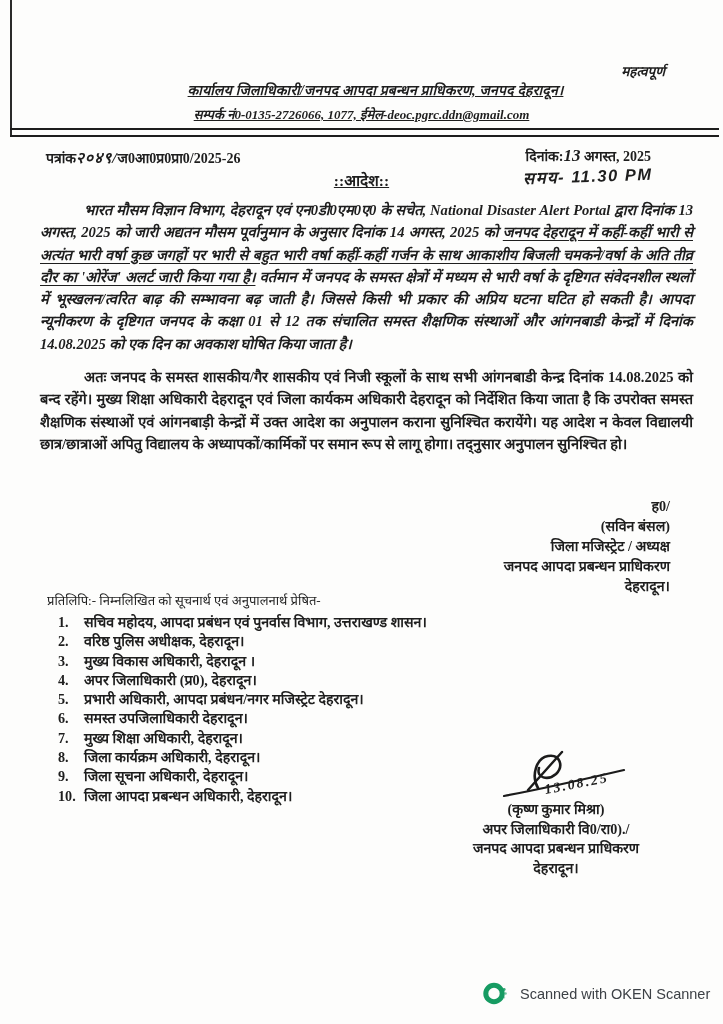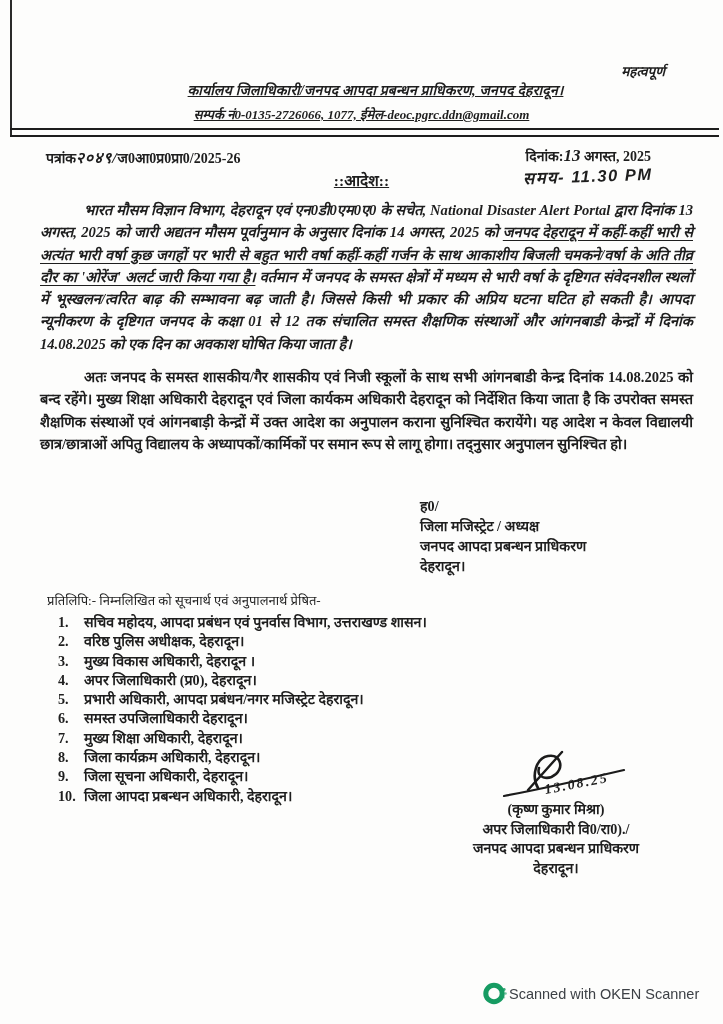--- a/index.html
+++ b/index.html
@@ -79,21 +79,21 @@
     line-height:22.3px;
     text-align:justify;
     text-indent:44px;
   }
   .para-1{top:199px;font-style:italic;}
   .para-2{top:366px;}
   .u{ text-decoration:underline; text-underline-offset:3px;}
   
   .signatory-1{
     position:absolute;top:496px;left:420px;width:250px;
-    text-align:left;
+    text-align:right;
     font-size:14.2px;font-weight:bold;
     line-height:20px;
   }
   
   .distribution-heading{
     position:absolute;top:591px;left:47px;
     font-size:13px;font-weight:normal;
   }
   .distribution-list{
     position:absolute;top:613px;left:58px;width:440px;
@@ -123,21 +123,21 @@
     position:absolute;top:26px;left:108px;
     font-size:14px;font-style:italic;font-weight:bold;
     letter-spacing:2px;
     transform:rotate(-11deg);
     white-space:nowrap;
   }
   .sig-wrap{position:relative;width:100%;height:52px;}
   
   .scanner-credit{
     position:absolute;top:980px;left:482px;
-    display:flex;align-items:center;
+    display:flex;align-items:center;gap:11px;
     font-family:"Liberation Sans", sans-serif;
     font-size:14.5px;color:#3d4146;
   }
 </style>
 </head>
 <body>
 
 <div class="page">
 
   <div class="left-edge-line"></div>
@@ -157,20 +157,21 @@
   <div class="order-heading">::आदेश::</div>
 
   <div class="handwritten-time">समय- 11.30 PM</div>
 
   <div class="order-paragraph para-1"><span>भारत मौसम विज्ञान विभाग, देहरादून एवं एन0डी0एम0ए0 के सचेत, National Disaster Alert Portal द्वारा दिनांक 13 अगस्त, 2025 को जारी अद्यतन मौसम पूर्वानुमान के अनुसार दिनांक 14 अगस्त, 2025 को </span><span class="u">जनपद देहरादून में कहीं-कहीं भारी से अत्यंत भारी वर्षा कुछ जगहों पर भारी से बहुत भारी वर्षा कहीं-कहीं गर्जन के साथ आकाशीय बिजली चमकने/वर्षा के अति तीव्र दौर का 'ओरेंज' अलर्ट जारी किया गया है।</span><span> वर्तमान में जनपद के समस्त क्षेत्रों में मध्यम से भारी वर्षा के दृष्टिगत संवेदनशील स्थलों में भूस्खलन/त्वरित बाढ़ की सम्भावना बढ़ जाती है। जिससे किसी भी प्रकार की अप्रिय घटना घटित हो सकती है। आपदा न्यूनीकरण के दृष्टिगत जनपद के कक्षा 01 से 12 तक संचालित समस्त शैक्षणिक संस्थाओं और आंगनबाडी केन्द्रों में दिनांक 14.08.2025 को एक दिन का अवकाश घोषित किया जाता है।</span></div>
 
   <div class="order-paragraph para-2">अतः जनपद के समस्त शासकीय/गैर शासकीय एवं निजी स्कूलों के साथ सभी आंगनबाडी केन्द्र दिनांक 14.08.2025 को बन्द रहेंगे। मुख्य शिक्षा अधिकारी देहरादून एवं जिला कार्यकम अधिकारी देहरादून को निर्देशित किया जाता है कि उपरोक्त समस्त शैक्षणिक संस्थाओं एवं आंगनबाड़ी केन्द्रों में उक्त आदेश का अनुपालन कराना सुनिश्चित करायेंगे। यह आदेश न केवल विद्यालयी छात्र/छात्राओं अपितु विद्यालय के अध्यापकों/कार्मिकों पर समान रूप से लागू होगा। तद्नुसार अनुपालन सुनिश्चित हो।</div>
 
   <div class="signatory-1">
     <div>ह0/</div>
+    <div>(सविन बंसल)</div>
     <div>जिला मजिस्ट्रेट / अध्यक्ष</div>
     <div>जनपद आपदा प्रबन्धन प्राधिकरण</div>
     <div>देहरादून।</div>
   </div>
 
   <div class="distribution-heading">प्रतिलिपि:- निम्नलिखित को सूचनार्थ एवं अनुपालनार्थ प्रेषित-</div>
 
   <ol class="distribution-list">
     <li>सचिव महोदय, आपदा प्रबंधन एवं पुनर्वास विभाग, उत्तराखण्ड शासन।</li>
     <li>वरिष्ठ पुलिस अधीक्षक, देहरादून।</li>

